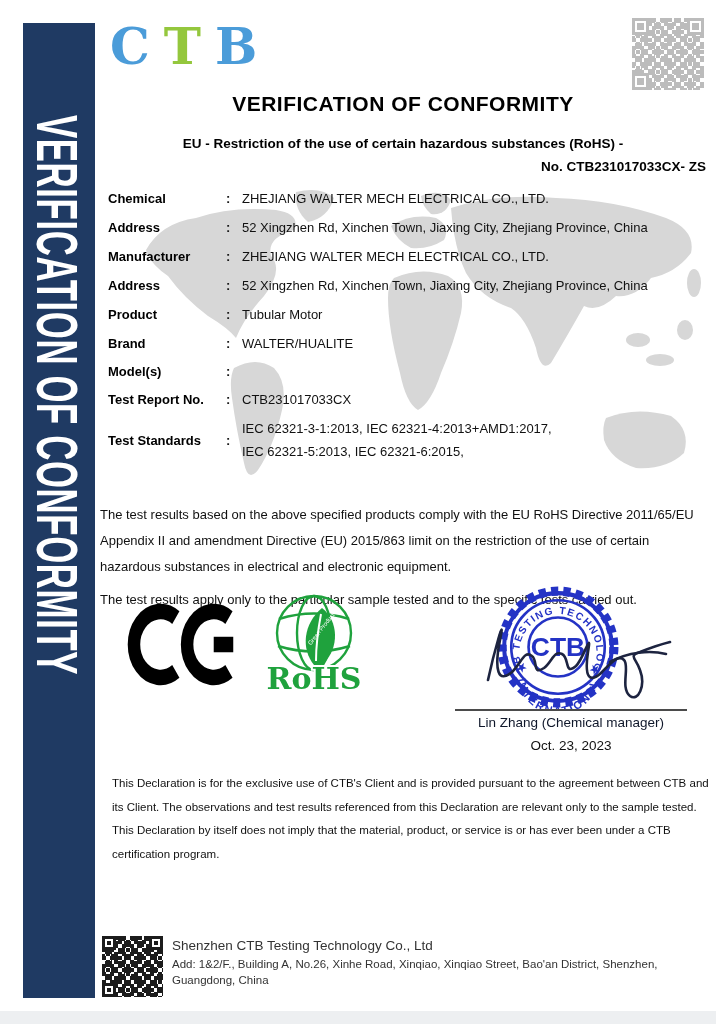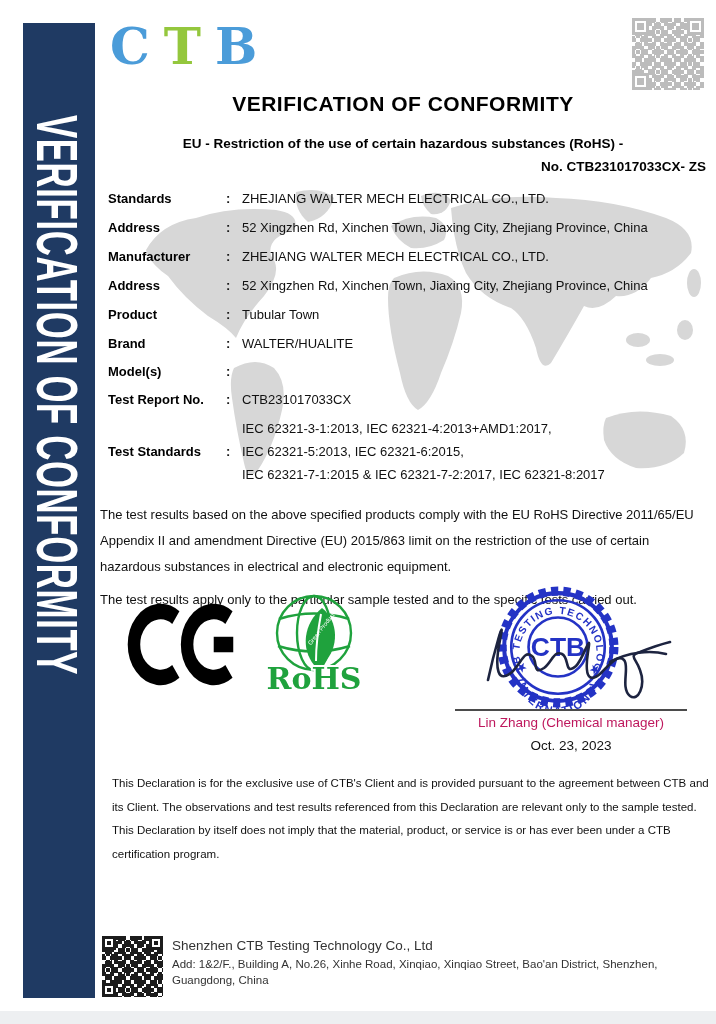--- a/index.html
+++ b/index.html
@@ -60,21 +60,21 @@
   .statements p + p { margin-top:7px; }
 
   
   .ce-mark { position:absolute; left:127px; top:599px; }
   .rohs-mark { position:absolute; left:264px; top:592px; }
   .stamp { position:absolute; left:495px; top:584px; }
   .signature { position:absolute; left:470px; top:592px; z-index:2; }
 
   
   .sig-line { position:absolute; left:455px; top:709px; width:232px; border-top:2px solid #4b4b4b; }
-  .sig-name { position:absolute; left:446px; top:715px; width:250px; text-align:center; font-size:13.5px; color:#be185d; }
+  .sig-name { position:absolute; left:446px; top:715px; width:250px; text-align:center; font-size:13.5px; color:#0f172a; }
   .sig-date { position:absolute; left:446px; top:738px; width:250px; text-align:center; font-size:13.5px; color:#111; }
 
   
   .disclaimer { position:absolute; top:772px; left:112px; width:606px; font-size:11.5px; line-height:23.5px; color:#111; }
 
   
   .footer-text { position:absolute; left:172px; top:937px; width:540px; color:#222; }
   .f-company { font-size:13.5px; line-height:18px; color:#333; }
   .f-address { font-size:11.5px; line-height:15.5px; margin-top:2px; color:#333; }
   .f-contact { display:flex; margin-top:2px; font-size:11.5px; color:#333; }
@@ -120,21 +120,21 @@
       <span class="f bl"></span>
     </div>
 
     <div class="title">VERIFICATION OF CONFORMITY</div>
     <div class="subtitle">EU - Restriction of the use of certain hazardous substances (RoHS) -</div>
     <div class="certno">No. CTB231017033CX- ZS</div>
 
     <div class="fields">
 
         <div class="frow">
-          <div class="flabel">Standards</div>
+          <div class="flabel">Chemical</div>
           <div class="fcolon">:</div>
           <div class="fval">
             <div class="line">ZHEJIANG WALTER MECH ELECTRICAL CO., LTD.</div>
           </div>
         </div>
 
         <div class="frow">
           <div class="flabel">Address</div>
           <div class="fcolon">:</div>
           <div class="fval">
@@ -155,21 +155,21 @@
           <div class="fcolon">:</div>
           <div class="fval">
             <div class="line">52 Xingzhen Rd, Xinchen Town, Jiaxing City, Zhejiang Province, China</div>
           </div>
         </div>
 
         <div class="frow">
           <div class="flabel">Product</div>
           <div class="fcolon">:</div>
           <div class="fval">
-            <div class="line">Tubular Town</div>
+            <div class="line">Tubular Motor</div>
           </div>
         </div>
 
         <div class="frow">
           <div class="flabel">Brand</div>
           <div class="fcolon">:</div>
           <div class="fval">
             <div class="line">WALTER/HUALITE</div>
           </div>
         </div>
@@ -186,21 +186,20 @@
             <div class="line">CTB231017033CX</div>
           </div>
         </div>
 
         <div class="frow">
           <div class="flabel">Test Standards</div>
           <div class="fcolon">:</div>
           <div class="fval">
             <div class="line">IEC 62321-3-1:2013, IEC 62321-4:2013+AMD1:2017,</div>
             <div class="line">IEC 62321-5:2013, IEC 62321-6:2015,</div>
-            <div class="line">IEC 62321-7-1:2015 &amp; IEC 62321-7-2:2017, IEC 62321-8:2017</div>
           </div>
         </div>
       </div>
 
     <div class="statements">
       <p>The test results based on the above specified products comply with the EU RoHS Directive 2011/65/EU Appendix II and amendment Directive (EU) 2015/863 limit on the restriction of the use of certain hazardous substances in electrical and electronic equipment.</p>
       <p>The test results apply only to the particular sample tested and to the specific tests carried out.</p>
     </div>
 
     <svg class="ce-mark" width="125" height="92" viewBox="0 0 160 95" preserveAspectRatio="none">

